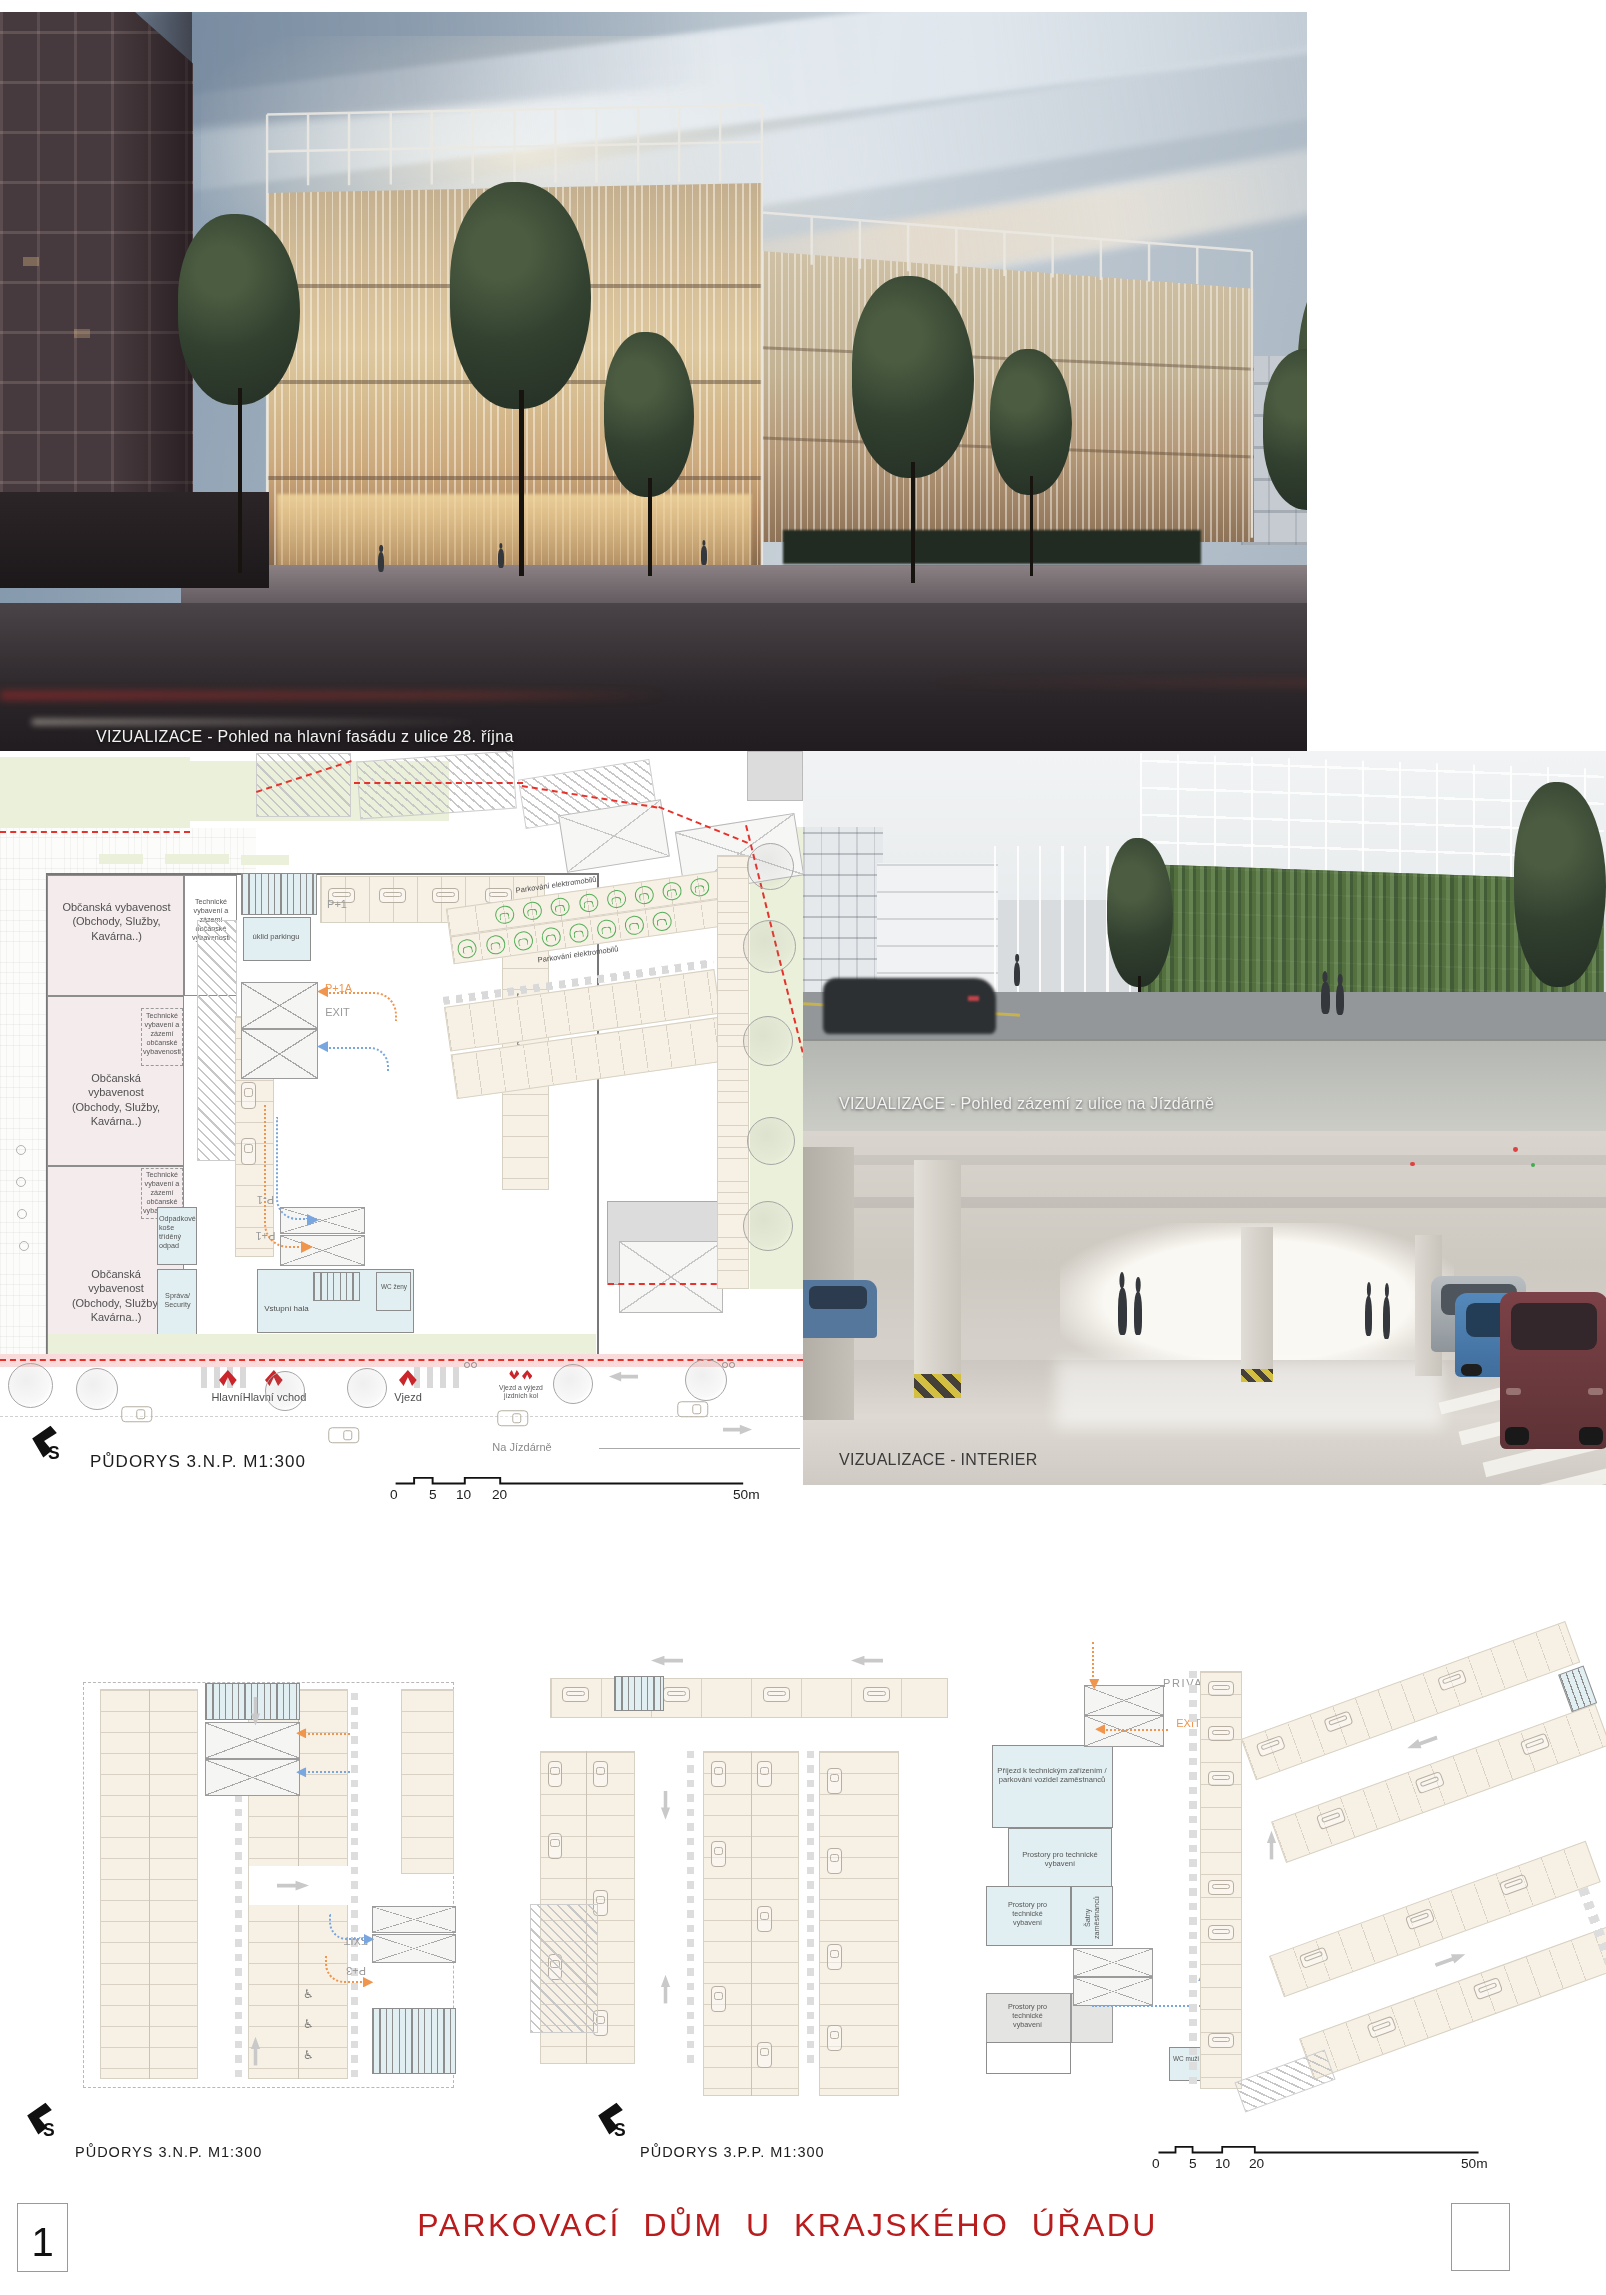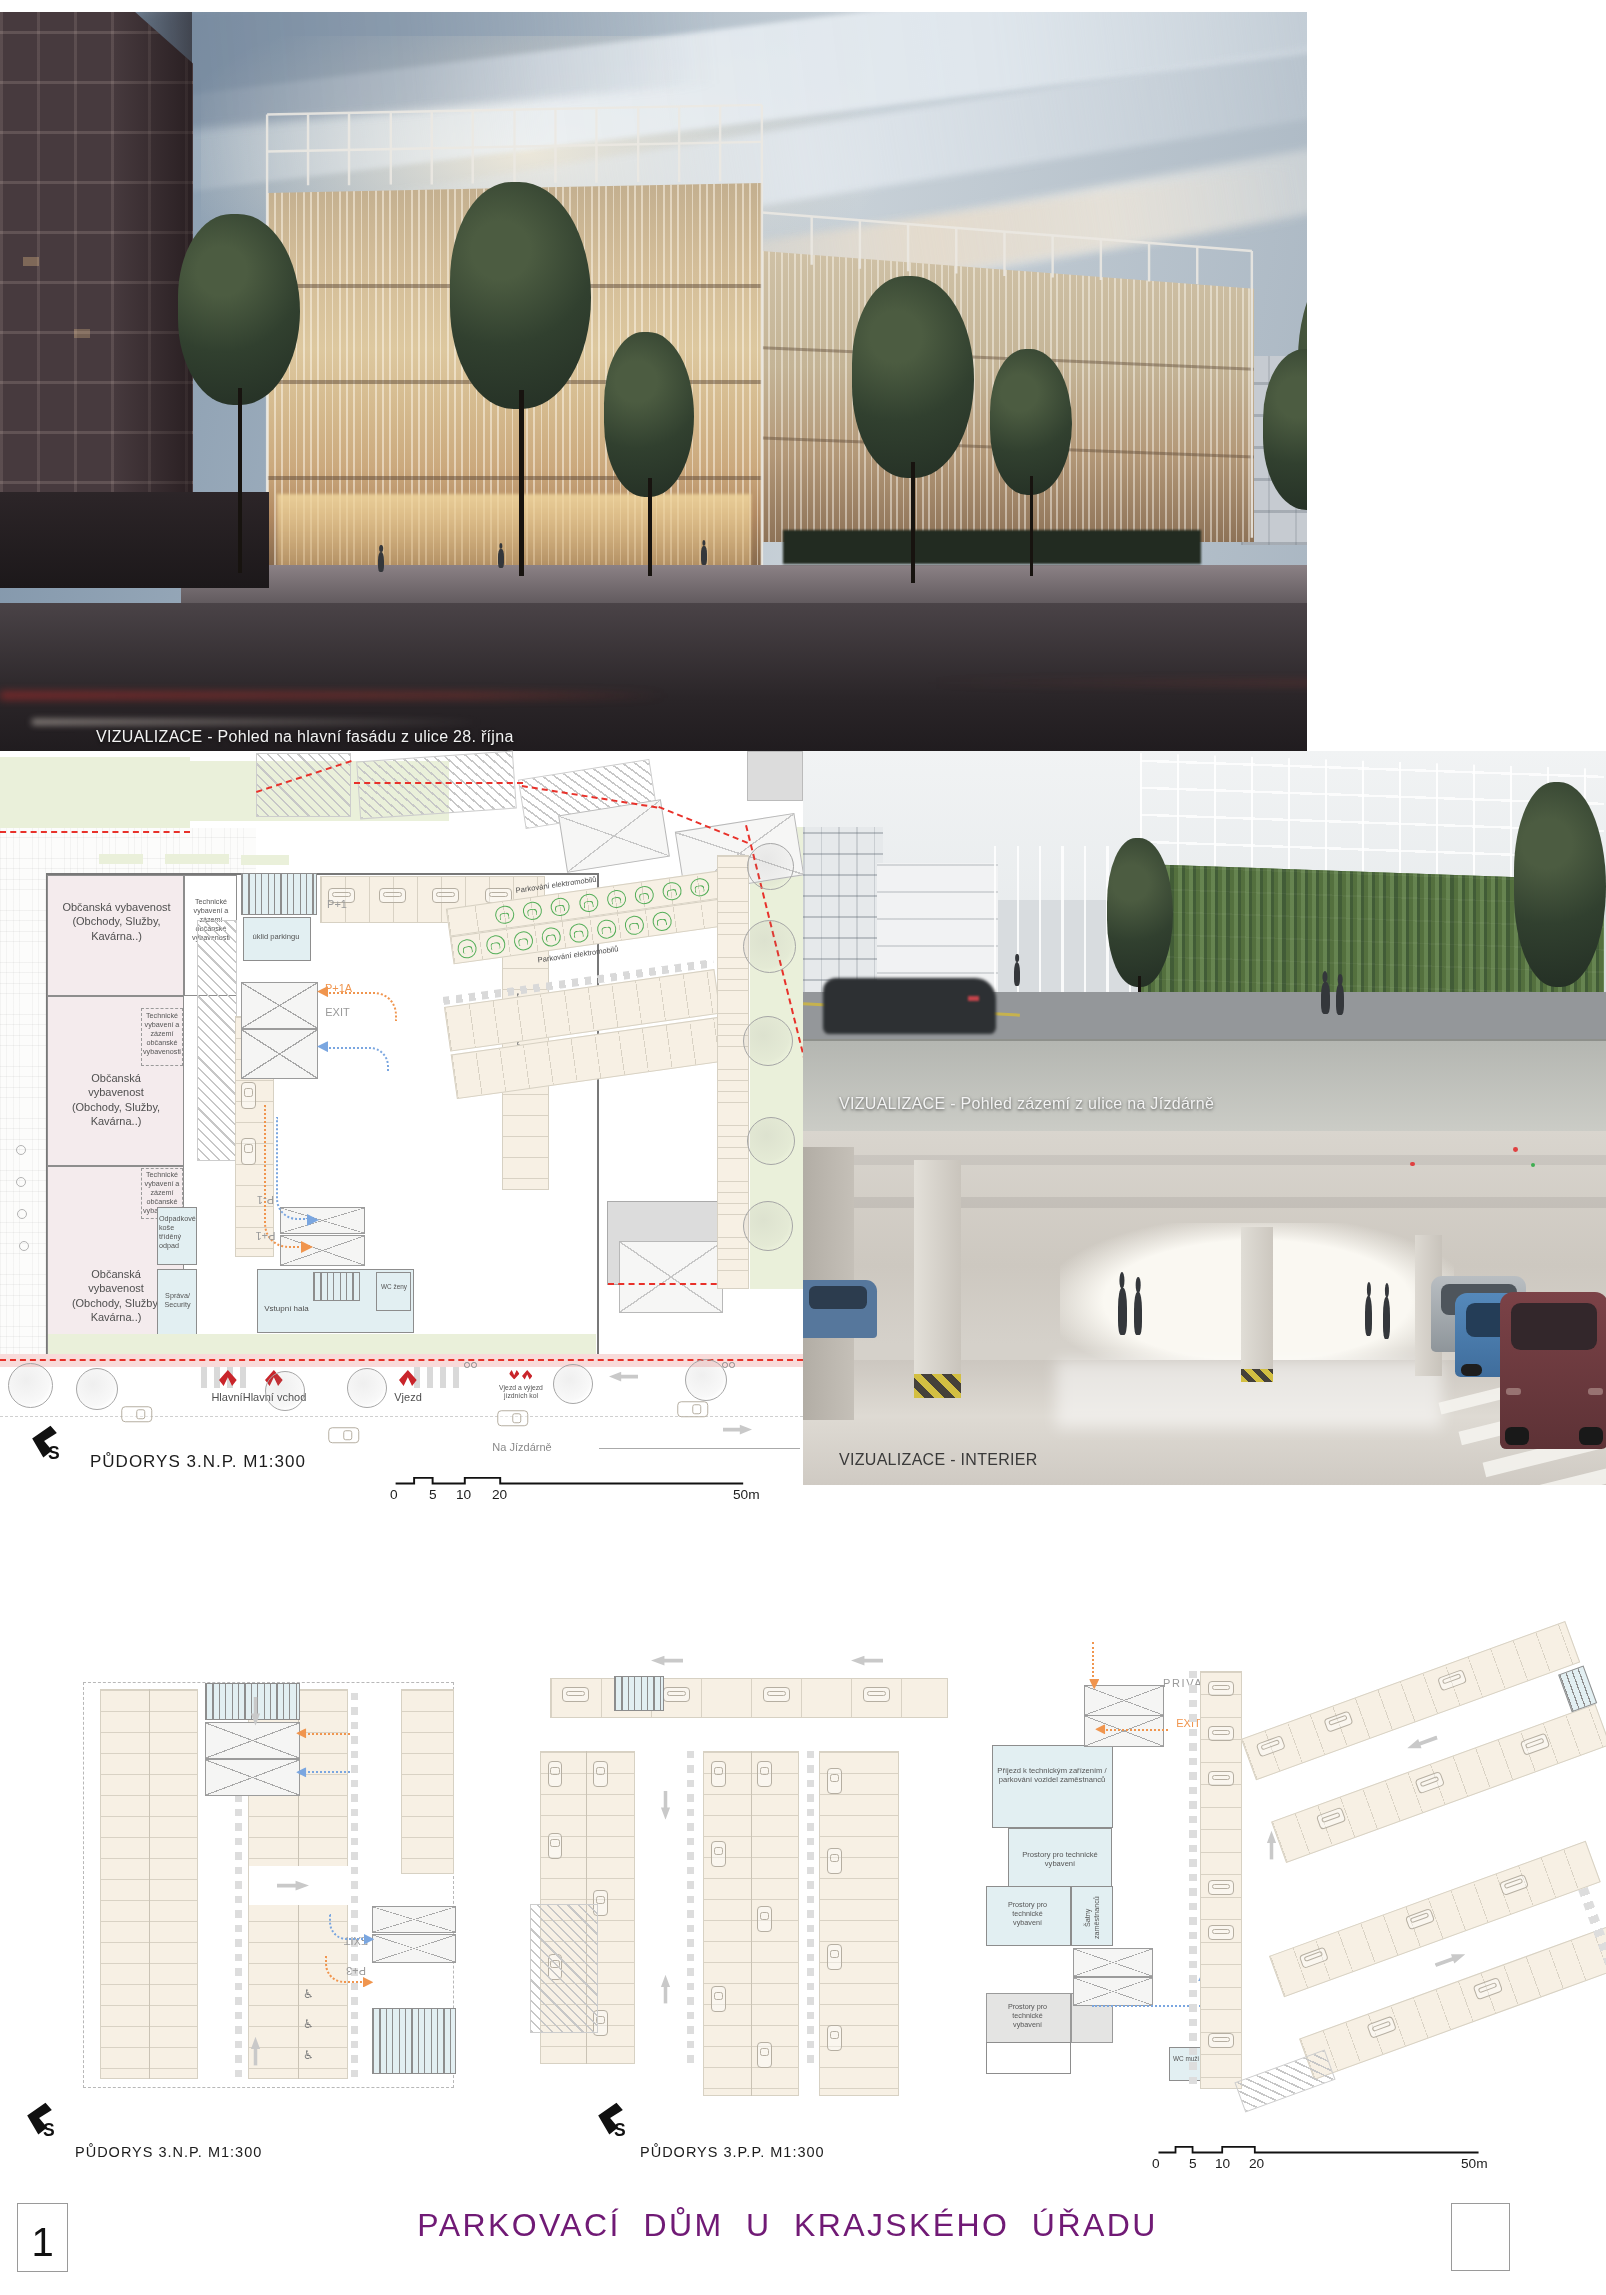--- a/index.html
+++ b/index.html
@@ -525,18 +525,18 @@
     <span class="a tick" style="left:1189px;top:525px">5</span>
     <span class="a tick" style="left:1215px;top:525px">10</span>
     <span class="a tick" style="left:1249px;top:525px">20</span>
     <span class="a tick" style="left:1461px;top:525px">50m</span>
   </section>
 
   <footer class="a" style="left:0;top:2201px;width:1607px;height:94px;background:#fff">
     <div class="a" style="left:17px;top:1.6px;width:51px;height:69px;border:0.8px solid #9a9a9a;text-align:center">
       <div style="font-size:40px;color:#111;margin-top:16px">1</div>
     </div>
-    <div class="a" style="left:0;top:6.4px;width:1575px;text-align:center;font-size:32px;color:#701a75;letter-spacing:2.4px;word-spacing:11.2px">PARKOVACÍ  DŮM  U  KRAJSKÉHO  ÚŘADU</div>
+    <div class="a" style="left:0;top:6.4px;width:1575px;text-align:center;font-size:32px;color:#b91c1c;letter-spacing:2.4px;word-spacing:11.2px">PARKOVACÍ  DŮM  U  KRAJSKÉHO  ÚŘADU</div>
     <div class="a" style="left:1451px;top:2.4px;width:59px;height:68px;border:0.8px solid #9a9a9a"></div>
   </footer>
 
 </div>
 
 
 </body></html>

